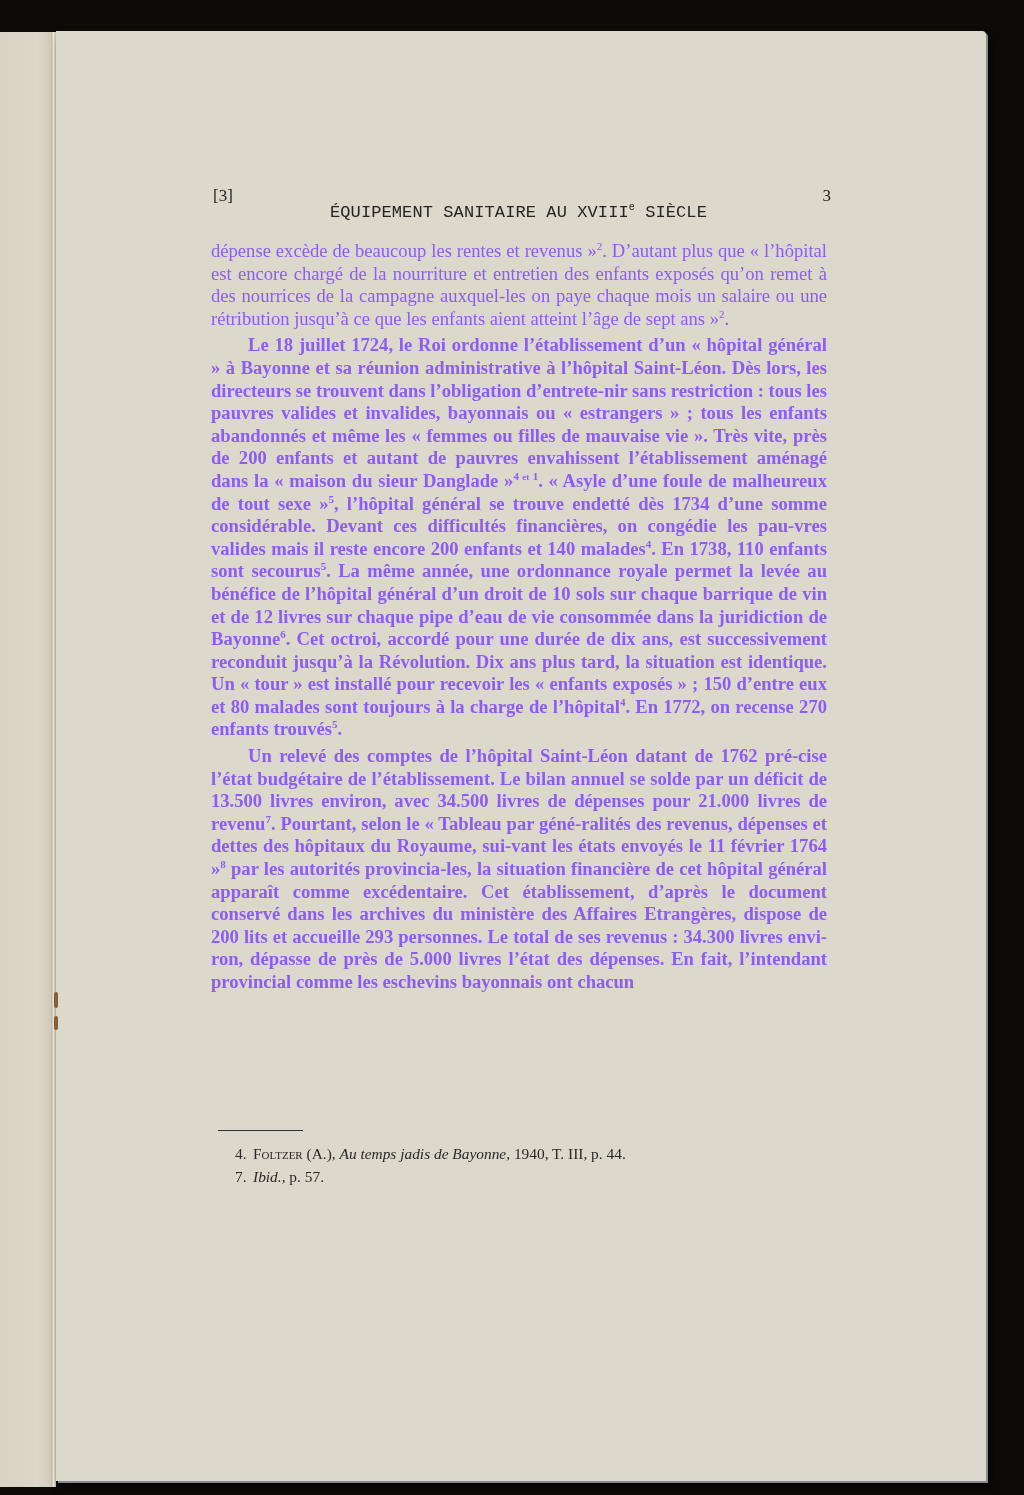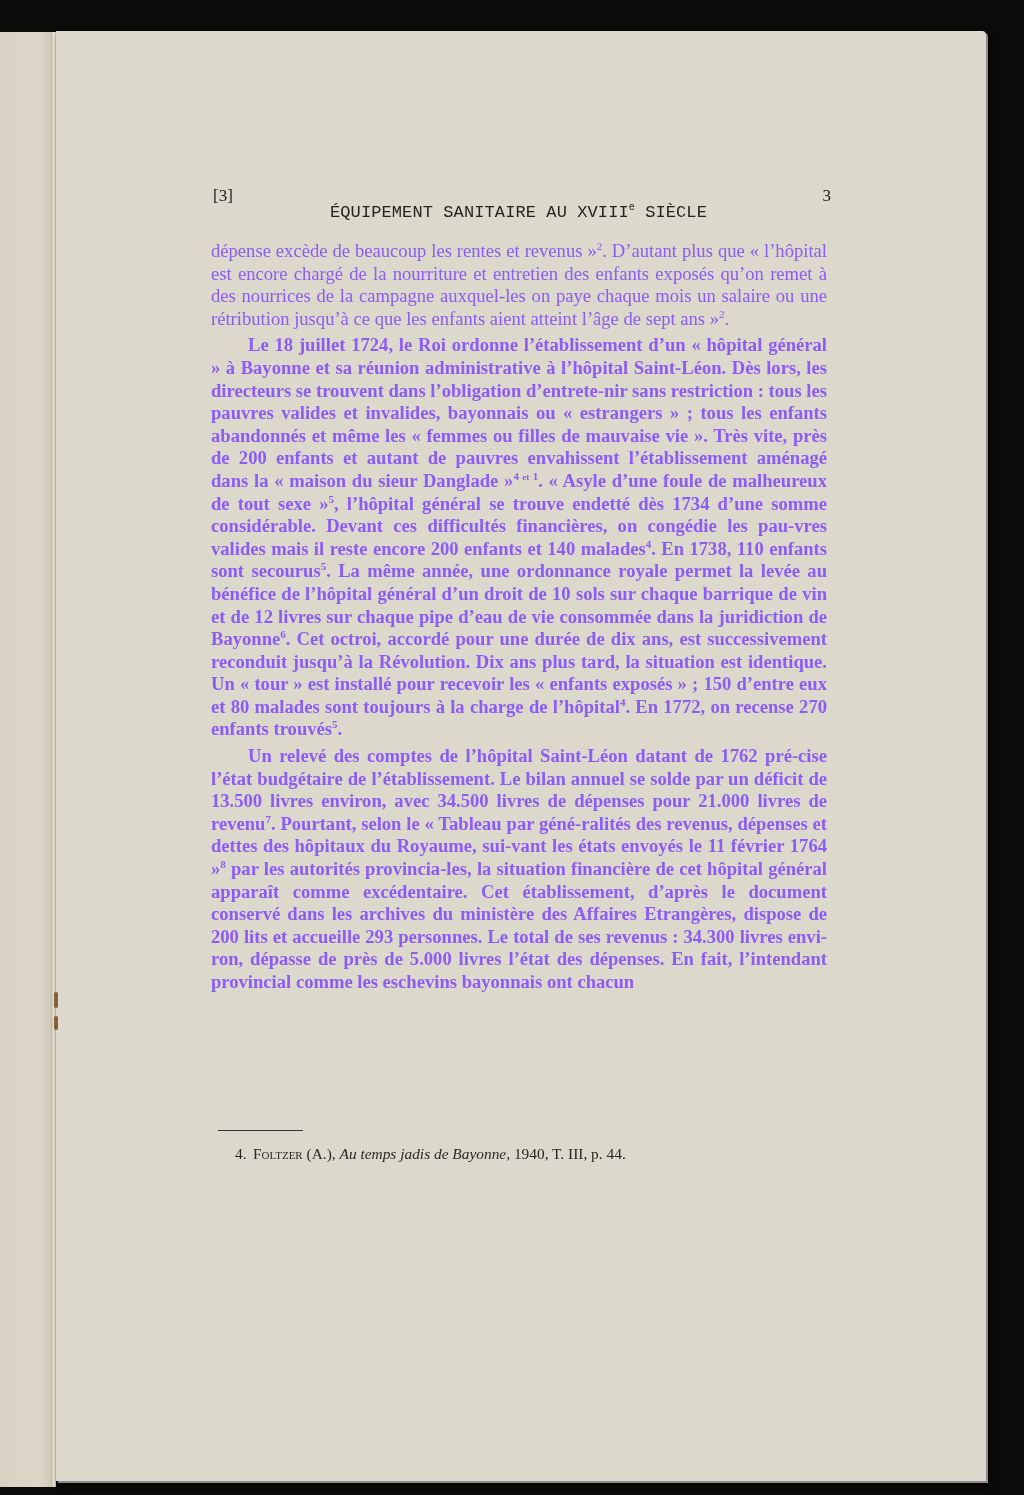--- a/index.html
+++ b/index.html
@@ -73,13 +73,14 @@
 <div class="body-text">
   <p><span>dépense excède de beaucoup les rentes et revenus »</span><sup>2</sup><span>. D’autant plus que « l’hôpital est encore chargé de la nourriture et entretien des enfants exposés qu’on remet à des nourrices de la campagne auxquel-les on paye chaque mois un salaire ou une rétribution jusqu’à ce que les enfants aient atteint l’âge de sept ans »</span><sup>2</sup><span>.</span></p>
   <p class="indent"><span>Le 18 juillet 1724, le Roi ordonne l’établissement d’un « hôpital général » à Bayonne et sa réunion administrative à l’hôpital Saint-Léon. Dès lors, les directeurs se trouvent dans l’obligation d’entrete-nir sans restriction : tous les pauvres valides et invalides, bayonnais ou « estrangers » ; tous les enfants abandonnés et même les « femmes ou filles de mauvaise vie ». Très vite, près de 200 enfants et autant de pauvres envahissent l’établissement aménagé dans la « maison du sieur Danglade »</span><sup>4</sup><sup class="small"> et </sup><sup>1</sup><span>. « Asyle d’une foule de malheureux de tout sexe »</span><sup>5</sup><span>, l’hôpital général se trouve endetté dès 1734 d’une somme considérable. Devant ces difficultés financières, on congédie les pau-vres valides mais il reste encore 200 enfants et 140 malades</span><sup>4</sup><span>. En 1738, 110 enfants sont secourus</span><sup>5</sup><span>. La même année, une ordonnance royale permet la levée au bénéfice de l’hôpital général d’un droit de 10 sols sur chaque barrique de vin et de 12 livres sur chaque pipe d’eau de vie consommée dans la juridiction de Bayonne</span><sup>6</sup><span>. Cet octroi, accordé pour une durée de dix ans, est successivement reconduit jusqu’à la Révolution. Dix ans plus tard, la situation est identique. Un « tour » est installé pour recevoir les « enfants exposés » ; 150 d’entre eux et 80 malades sont toujours à la charge de l’hôpital</span><sup>4</sup><span>. En 1772, on recense 270 enfants trouvés</span><sup>5</sup><span>.</span></p>
   <p class="indent"><span>Un relevé des comptes de l’hôpital Saint-Léon datant de 1762 pré-cise l’état budgétaire de l’établissement. Le bilan annuel se solde par un déficit de 13.500 livres environ, avec 34.500 livres de dépenses pour 21.000 livres de revenu</span><sup>7</sup><span>. Pourtant, selon le « Tableau par géné-ralités des revenus, dépenses et dettes des hôpitaux du Royaume, sui-vant les états envoyés le 11 février 1764 »</span><sup>8</sup><span> par les autorités provincia-les, la situation financière de cet hôpital général apparaît comme excédentaire. Cet établissement, d’après le document conservé dans les archives du ministère des Affaires Etrangères, dispose de 200 lits et accueille 293 personnes. Le total de ses revenus : 34.300 livres envi-ron, dépasse de près de 5.000 livres l’état des dépenses. En fait, l’intendant provincial comme les eschevins bayonnais ont chacun</span></p>
 </div>
 
 <div class="footnote-rule"></div>
 
 <div class="footnotes">
   <div class="fn"><span class="num">4.</span><span class="sc">Foltzer</span><span> (A.), </span><i>Au temps jadis de Bayonne,</i><span> 1940, T. III, p. 44.</span></div>
+  <div class="fn"><span class="num">7.</span><i>Ibid.,</i><span> p. 57.</span></div>
 </div>
 
 </body></html>

